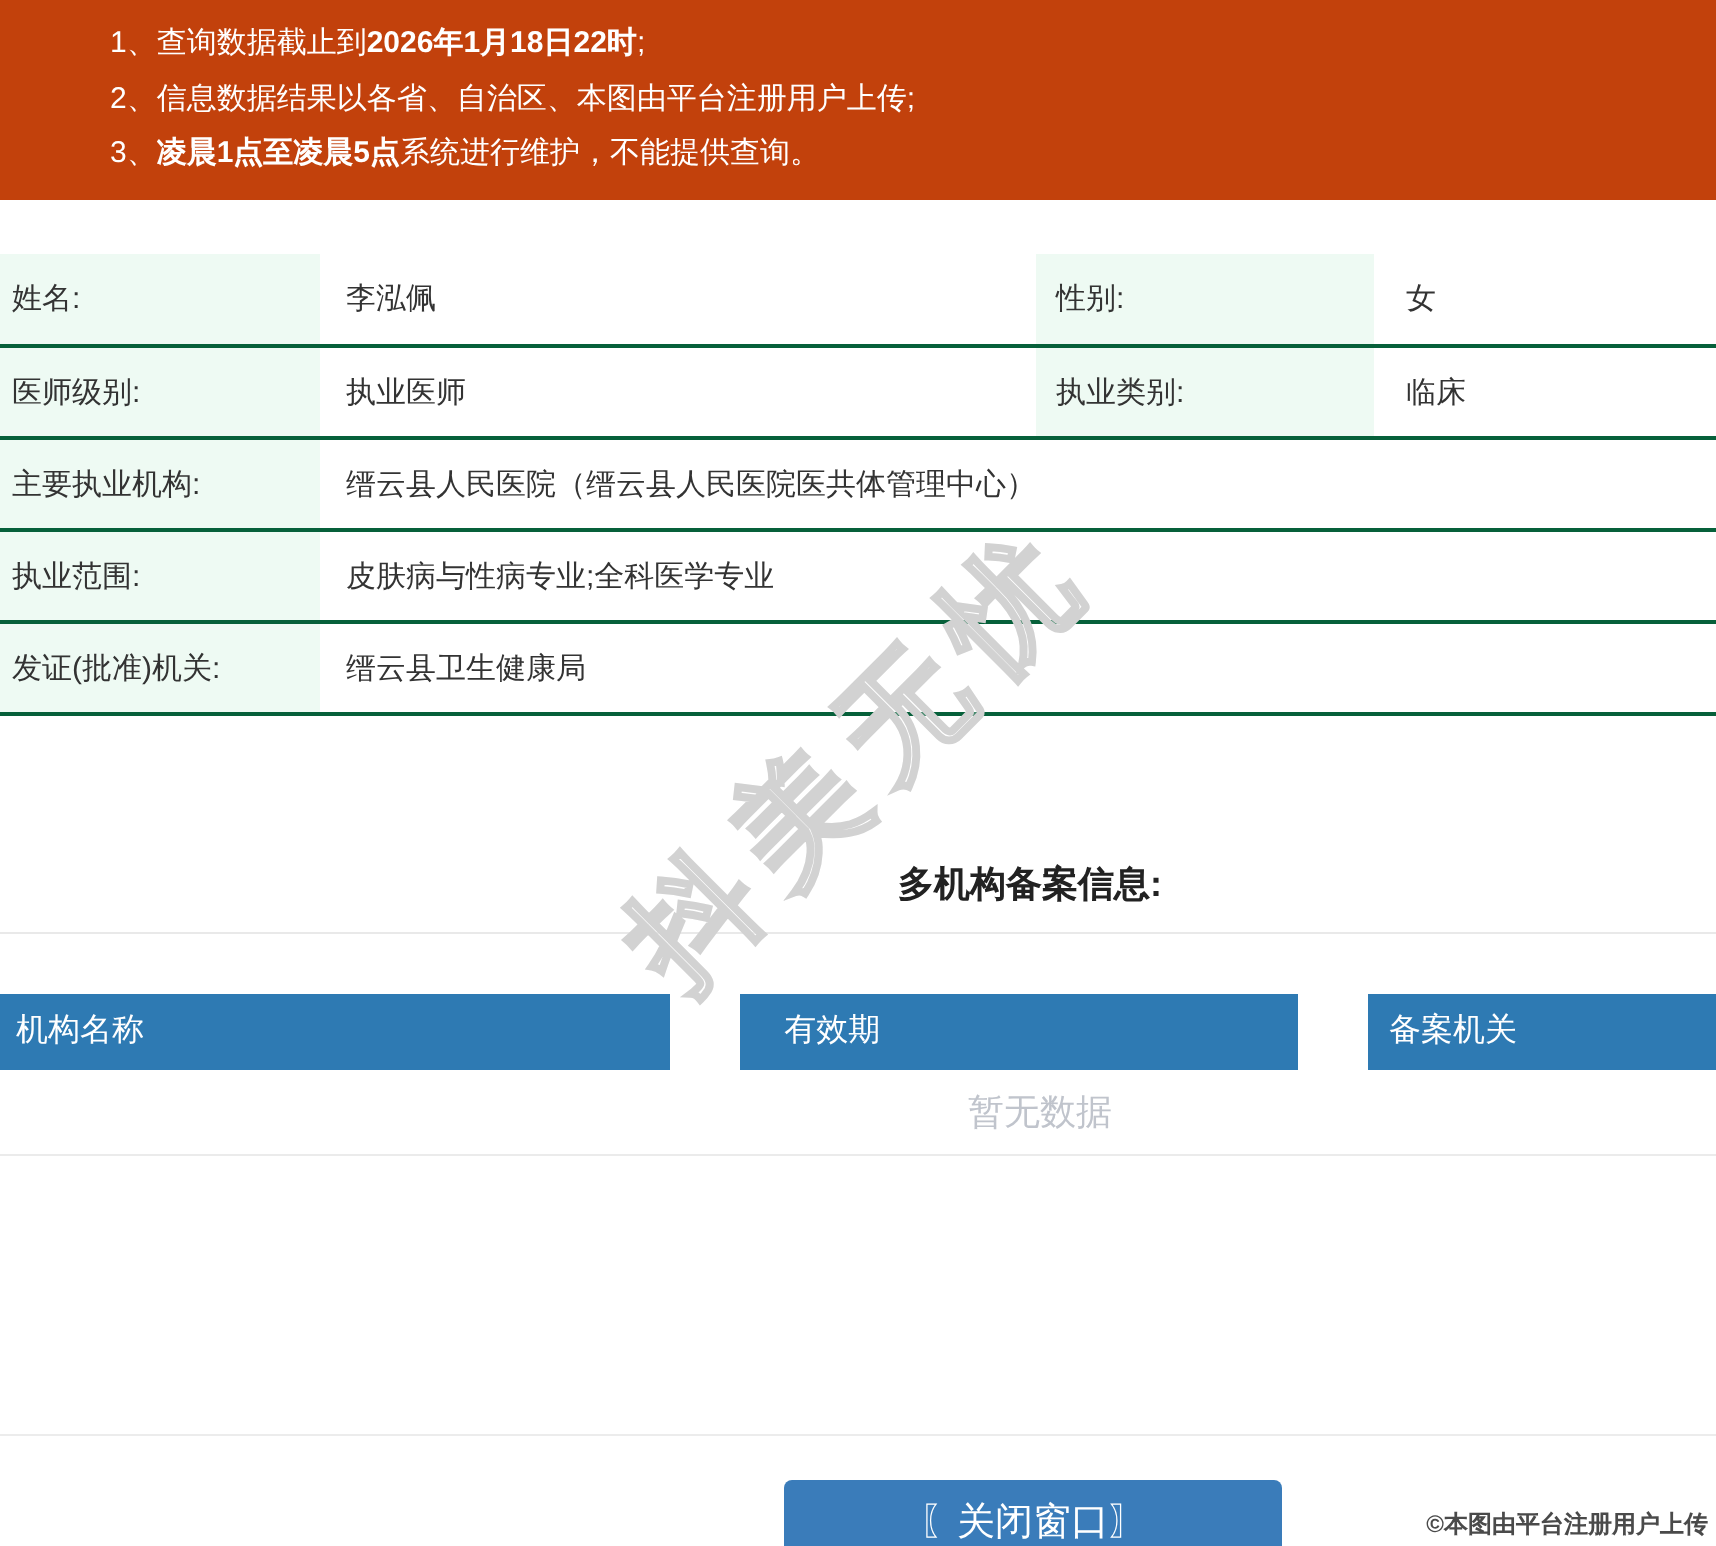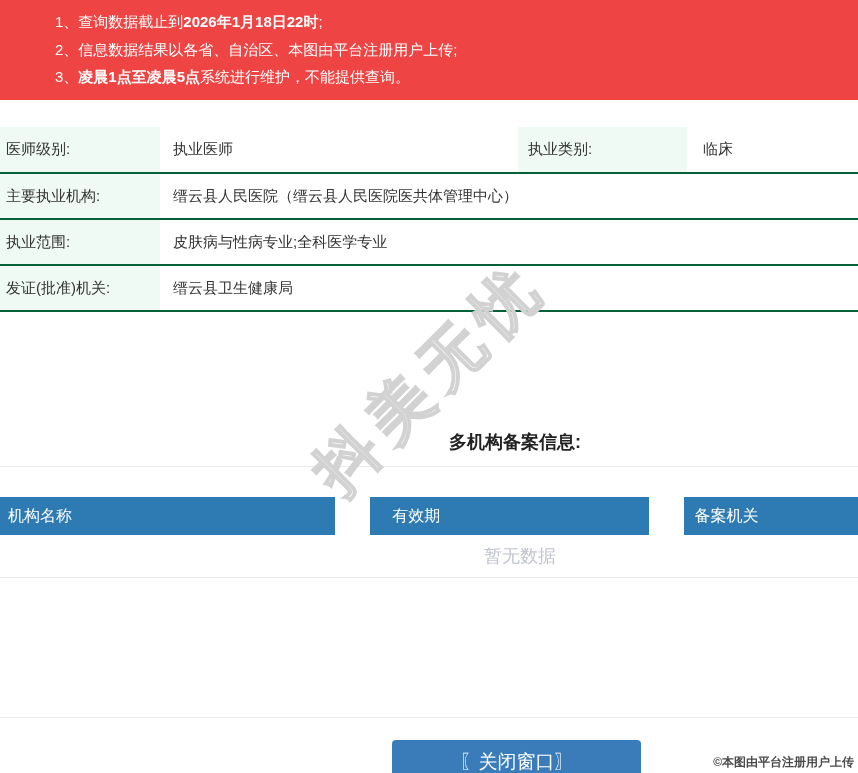--- a/index.html
+++ b/index.html
@@ -8,21 +8,21 @@
     position: relative;
     background: #ffffff;
     font-family: "Liberation Sans", "DejaVu Sans", sans-serif;
     color: #333;
   }
 
   
   .banner {
     width: 858px;
     height: 100px;
-    background: #ef4444;
+    background: #c2410c;
     padding-top: 8px;
   }
   .banner-line {
     margin-left: 55px;
     color: #ffffff;
     font-size: 15px;
     line-height: 27.5px;
     white-space: nowrap;
   }
   .banner-line .b { font-weight: bold; }
@@ -186,20 +186,26 @@
 </div>
 
 <table class="info-table">
   <colgroup>
       <col style="width:160px">
       <col style="width:358px">
       <col style="width:169px">
       <col style="width:171px">
     </colgroup>
   <tbody>
+      <tr>
+    <td class="lbl l1">姓名:</td>
+    <td class="v1">李泓佩</td>
+    <td class="lbl l2">性别:</td>
+    <td class="v2">女</td>
+  </tr>
   <tr>
     <td class="lbl l1">医师级别:</td>
     <td class="v1">执业医师</td>
     <td class="lbl l2">执业类别:</td>
     <td class="v2">临床</td>
   </tr>
   <tr>
     <td class="lbl l1">主要执业机构:</td>
     <td class="v1" colspan="3">缙云县人民医院（缙云县人民医院医共体管理中心）</td>
   </tr>

